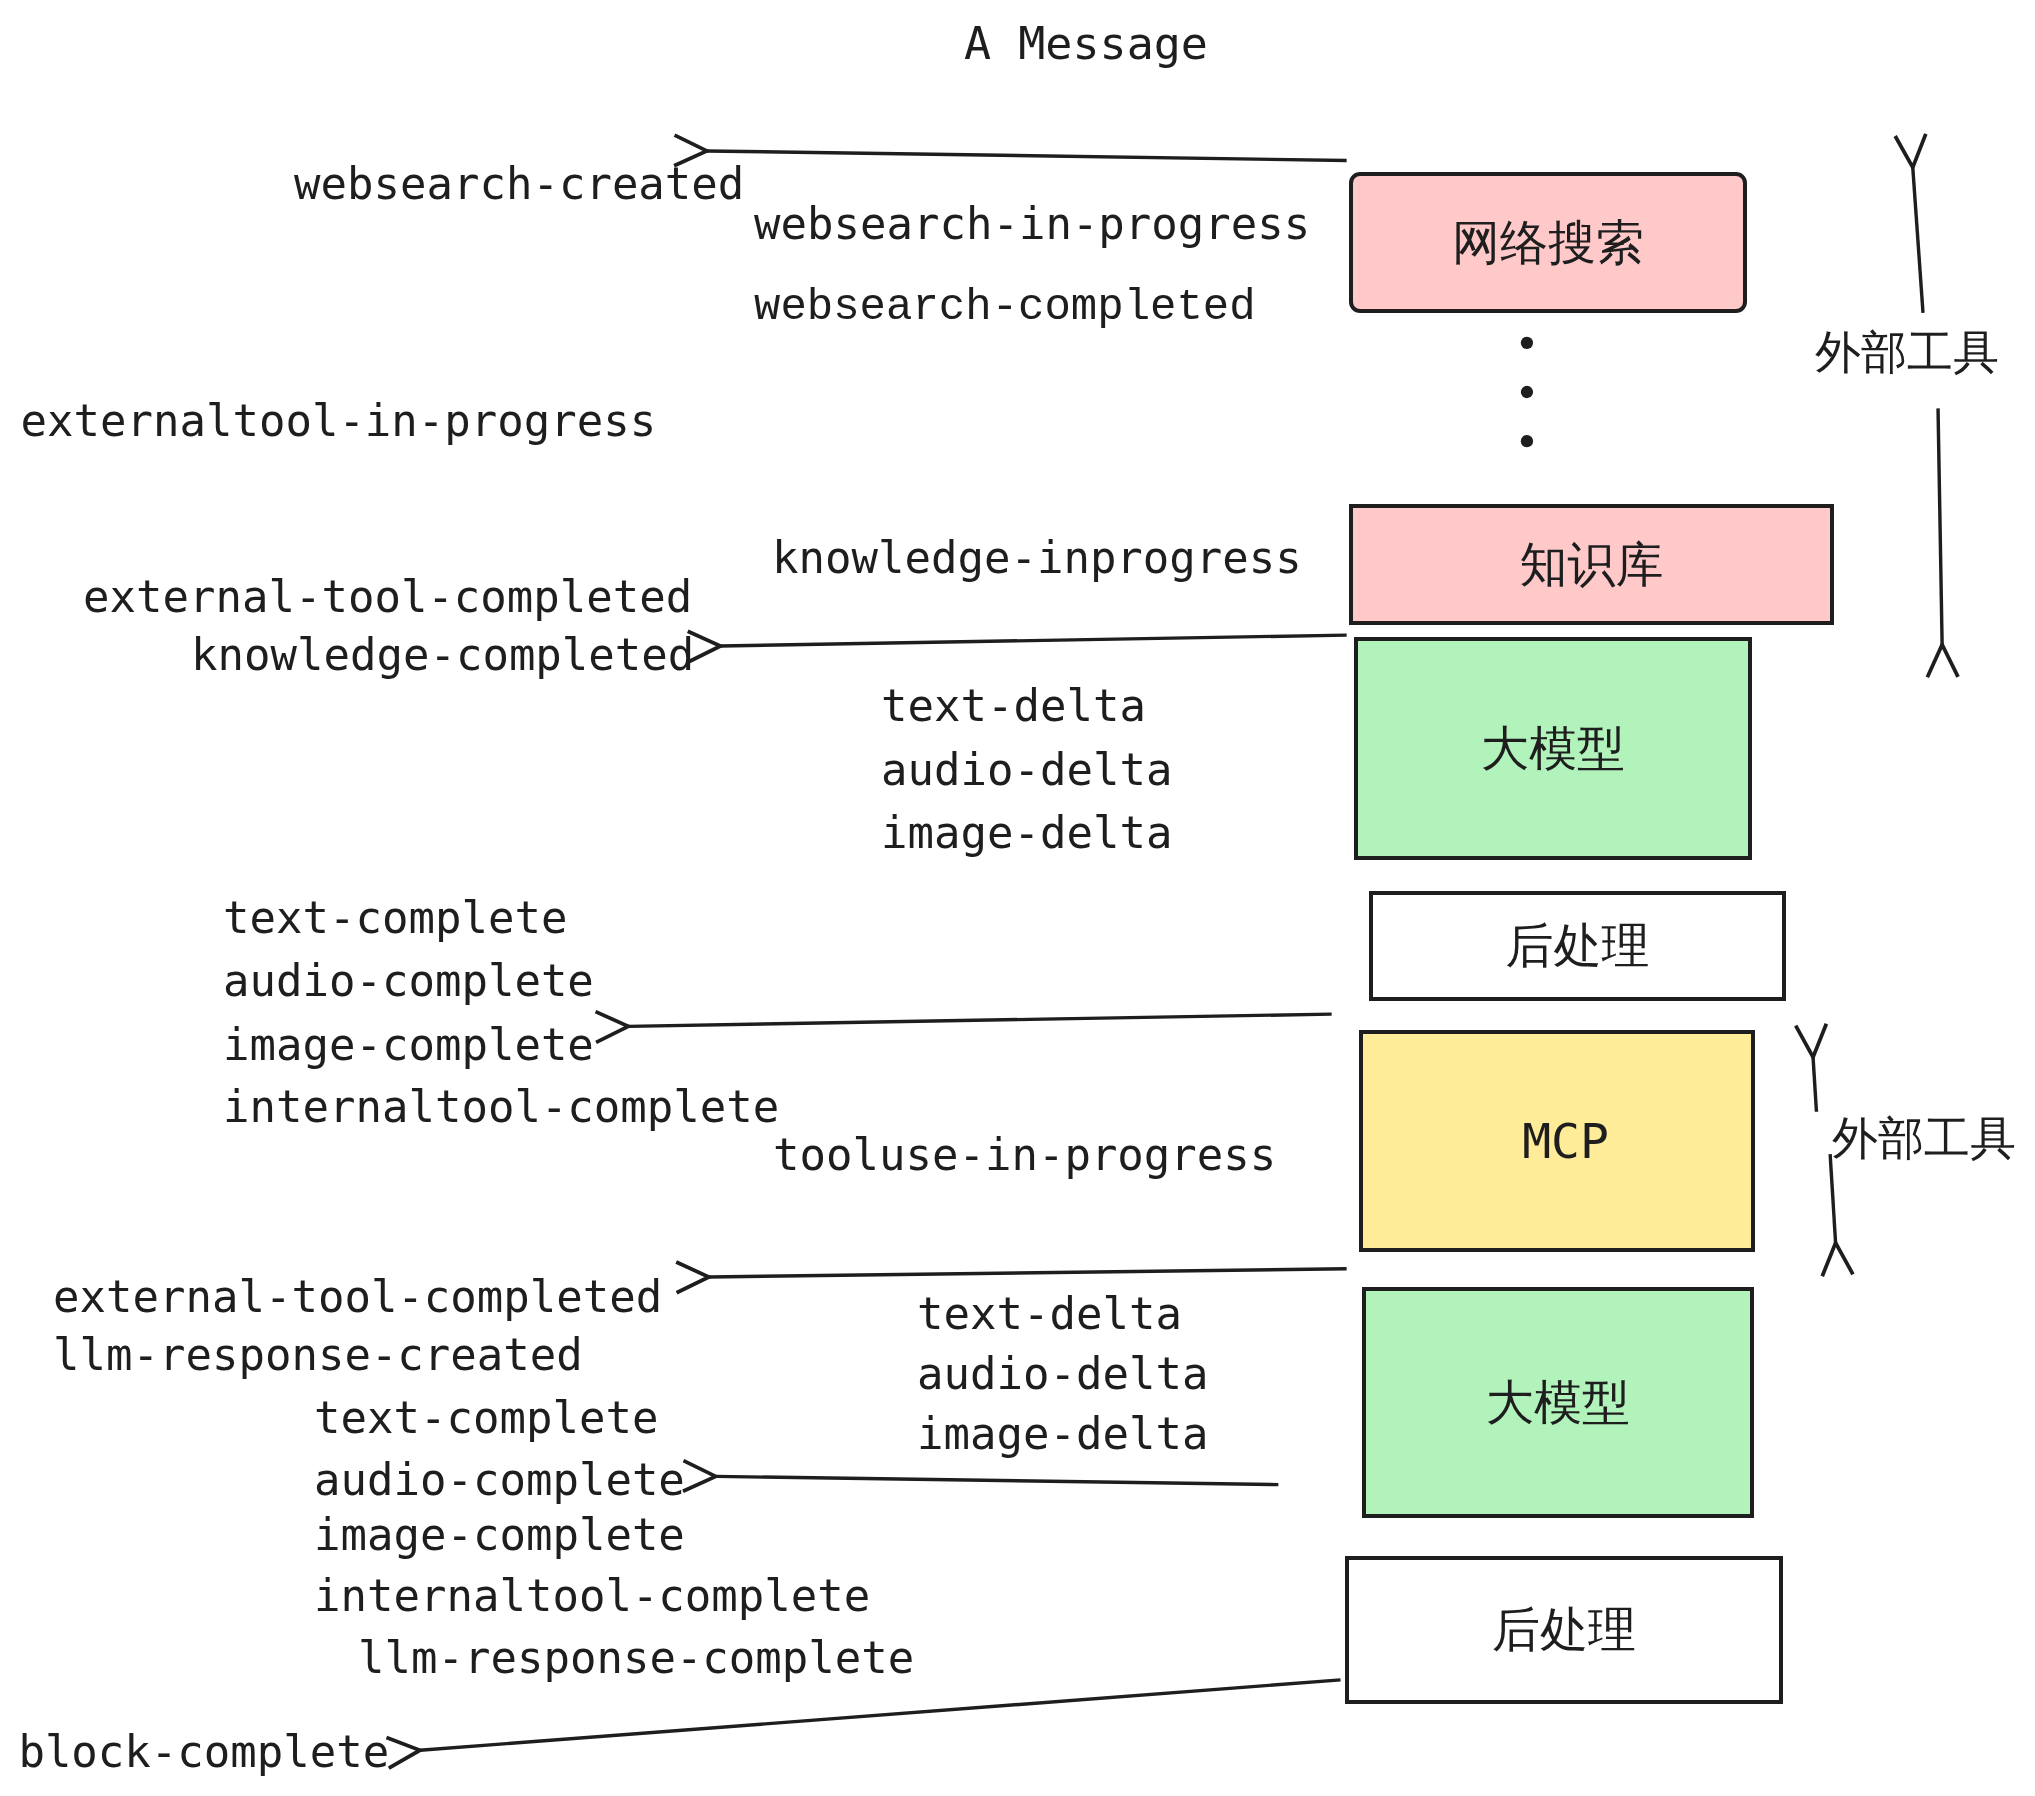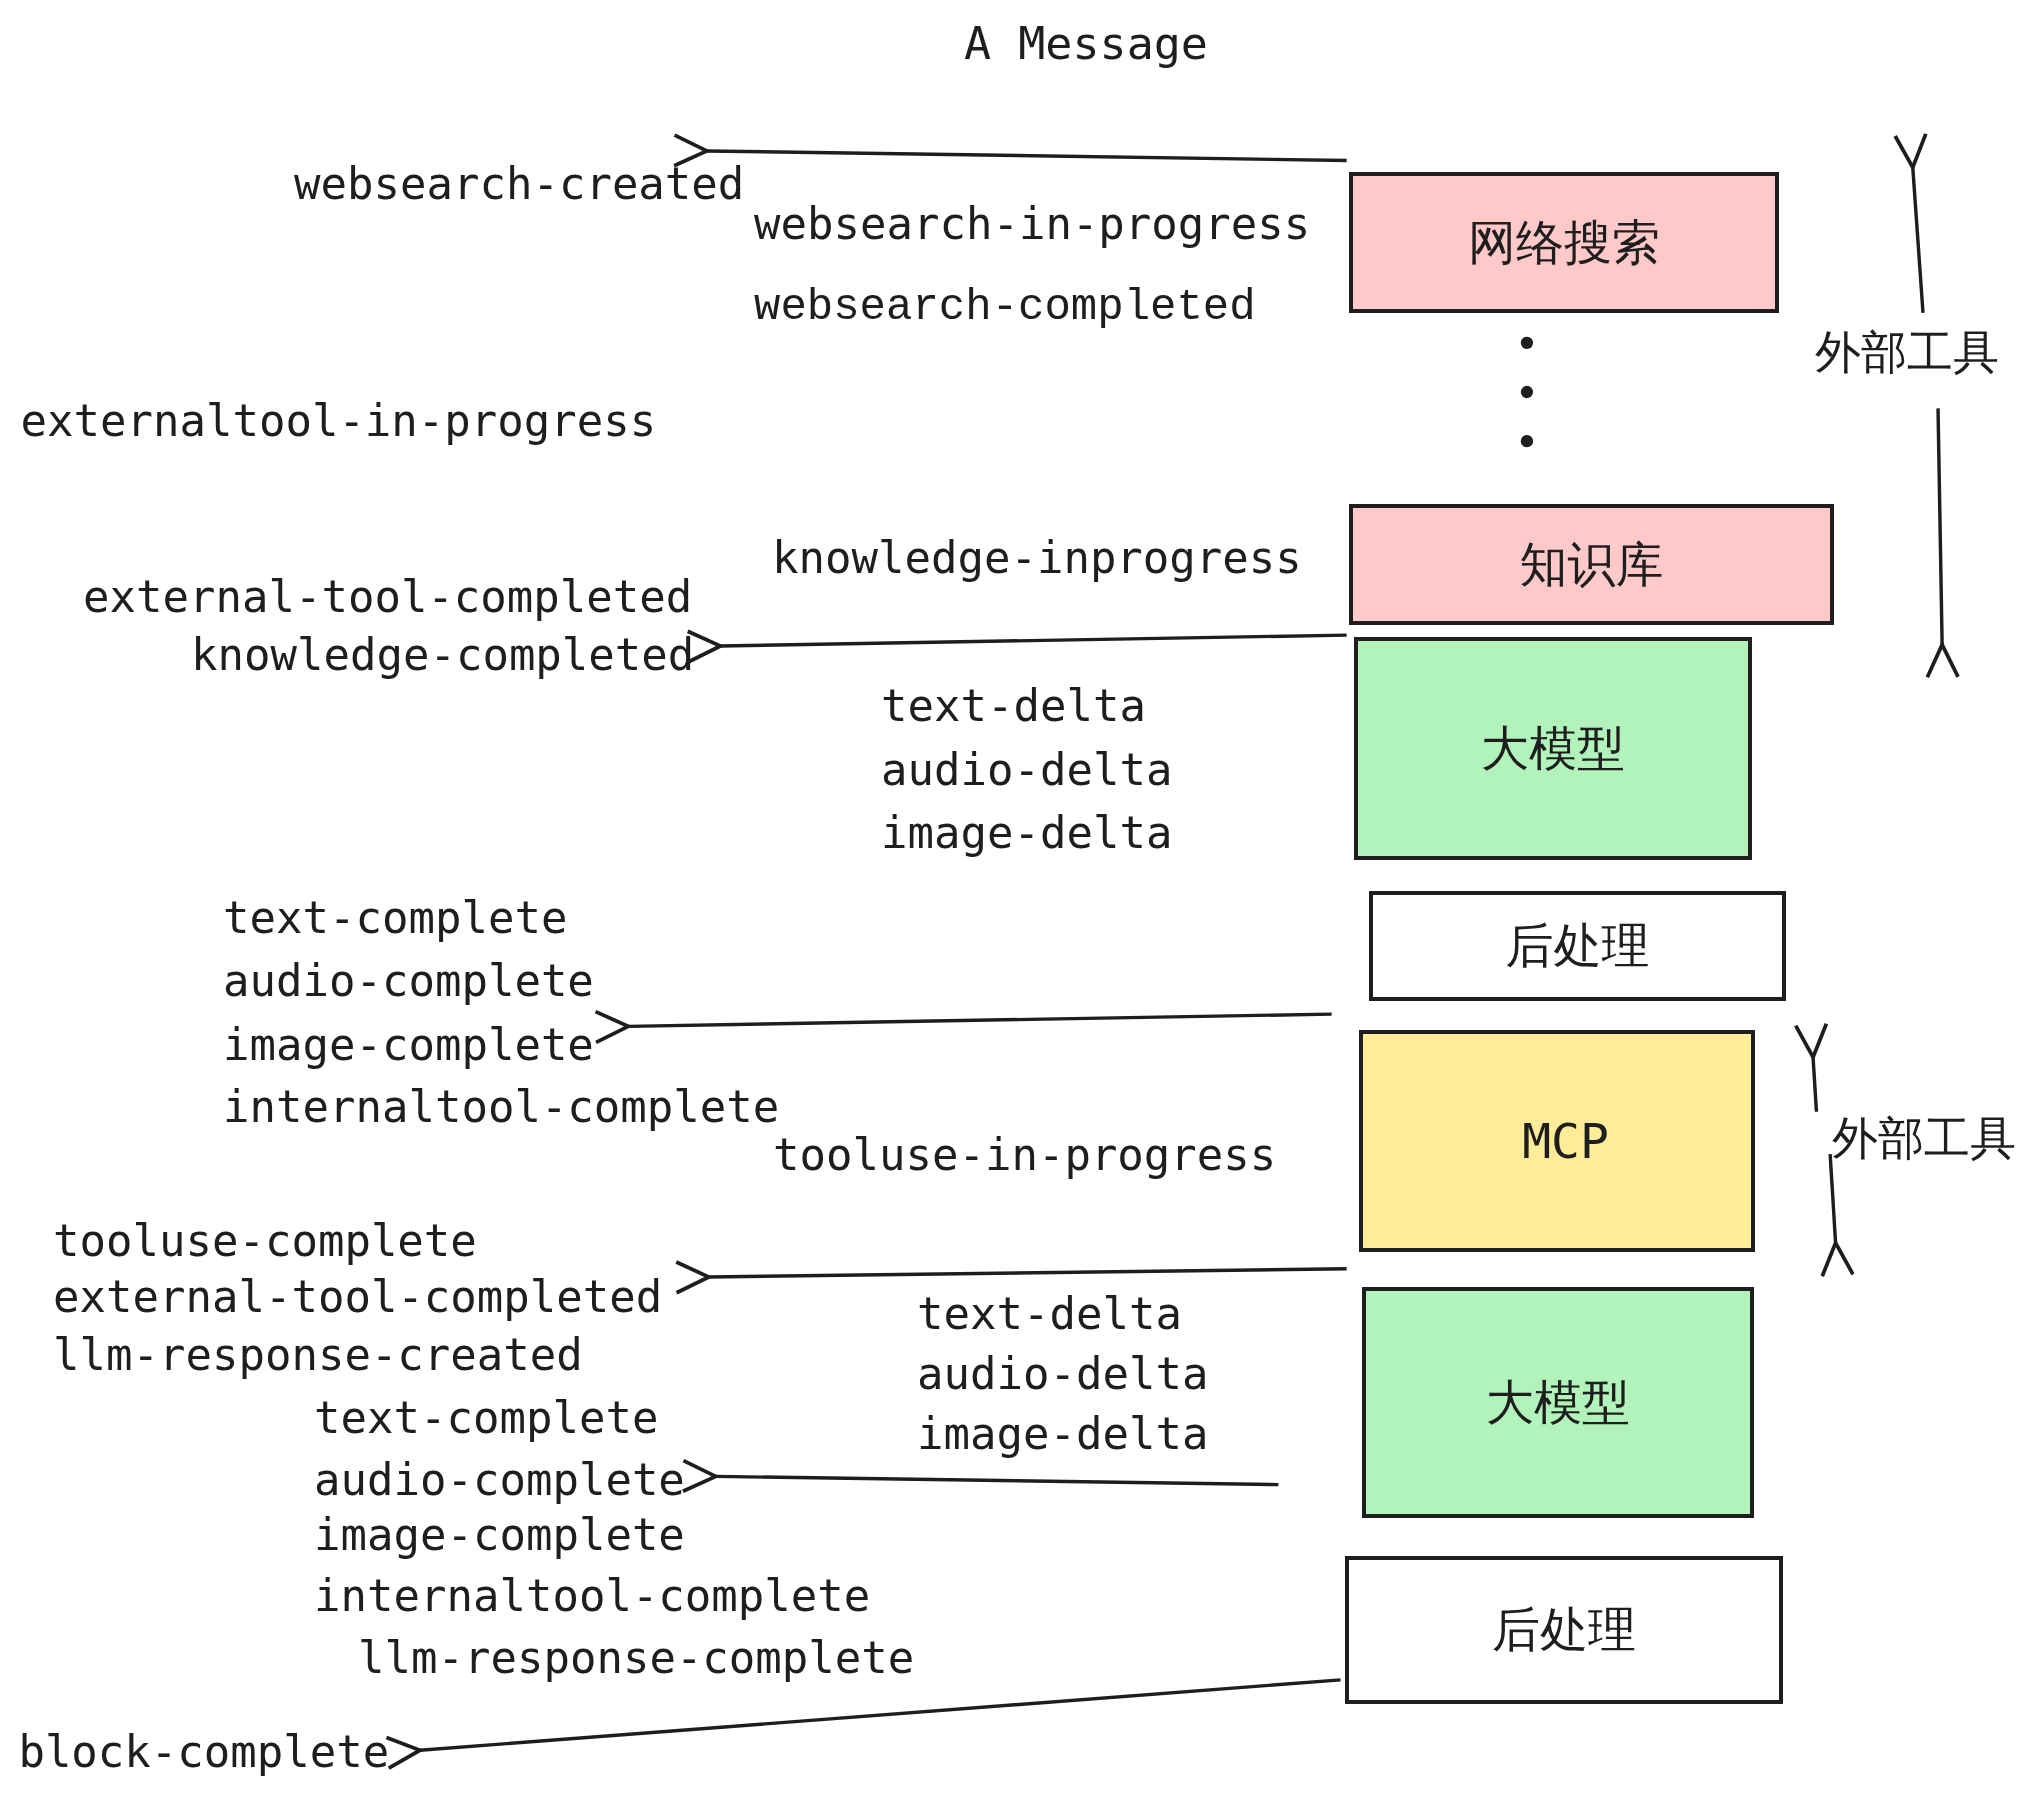--- a/index.html
+++ b/index.html
@@ -36,34 +36,33 @@
   <div class="lbl" style="left:83px;top:596px;">external-tool-completed</div>
   <div class="lbl" style="left:191px;top:654px;">knowledge-completed</div>
   <div class="lbl" style="left:881px;top:705px;">text-delta</div>
   <div class="lbl" style="left:881px;top:769px;">audio-delta</div>
   <div class="lbl" style="left:881px;top:832px;">image-delta</div>
   <div class="lbl" style="left:223px;top:917px;">text-complete</div>
   <div class="lbl" style="left:223px;top:980px;">audio-complete</div>
   <div class="lbl" style="left:223px;top:1044px;">image-complete</div>
   <div class="lbl" style="left:223px;top:1106px;">internaltool-complete</div>
   <div class="lbl" style="left:773px;top:1154px;">tooluse-in-progress</div>
-  <div class="lbl" style="left:53px;top:1240px;">tooluse-complete</div>
   <div class="lbl" style="left:53px;top:1296px;">external-tool-completed</div>
   <div class="lbl" style="left:53px;top:1354px;">llm-response-created</div>
   <div class="lbl" style="left:917px;top:1313px;">text-delta</div>
   <div class="lbl" style="left:917px;top:1373px;">audio-delta</div>
   <div class="lbl" style="left:917px;top:1433px;">image-delta</div>
   <div class="lbl" style="left:314px;top:1417px;">text-complete</div>
   <div class="lbl" style="left:314px;top:1479px;">audio-complete</div>
   <div class="lbl" style="left:314px;top:1534px;">image-complete</div>
   <div class="lbl" style="left:314px;top:1595px;">internaltool-complete</div>
   <div class="lbl" style="left:314px;top:1657px;margin-left:44px;">llm-response-complete</div>
   <div class="lbl" style="left:18.4px;top:1751px;">block-complete</div>
 
-  <div class="box fill-pink" style="left:1349px;top:172px;width:430px;height:141px;">
+  <div class="box fill-pink" style="left:1349px;top:172px;width:398px;height:141px;border-radius:11px;">
     <span class="box-cjk">网络搜索</span>
   </div>
   <div class="box fill-pink" style="left:1349px;top:504px;width:485px;height:121px;">
     <span class="box-cjk">知识库</span>
   </div>
   <div class="box fill-green" style="left:1354px;top:637px;width:398px;height:223px;">
     <span class="box-cjk">大模型</span>
   </div>
   <div class="box fill-white" style="left:1369px;top:891px;width:417px;height:110px;">
     <span class="box-cjk">后处理</span>

